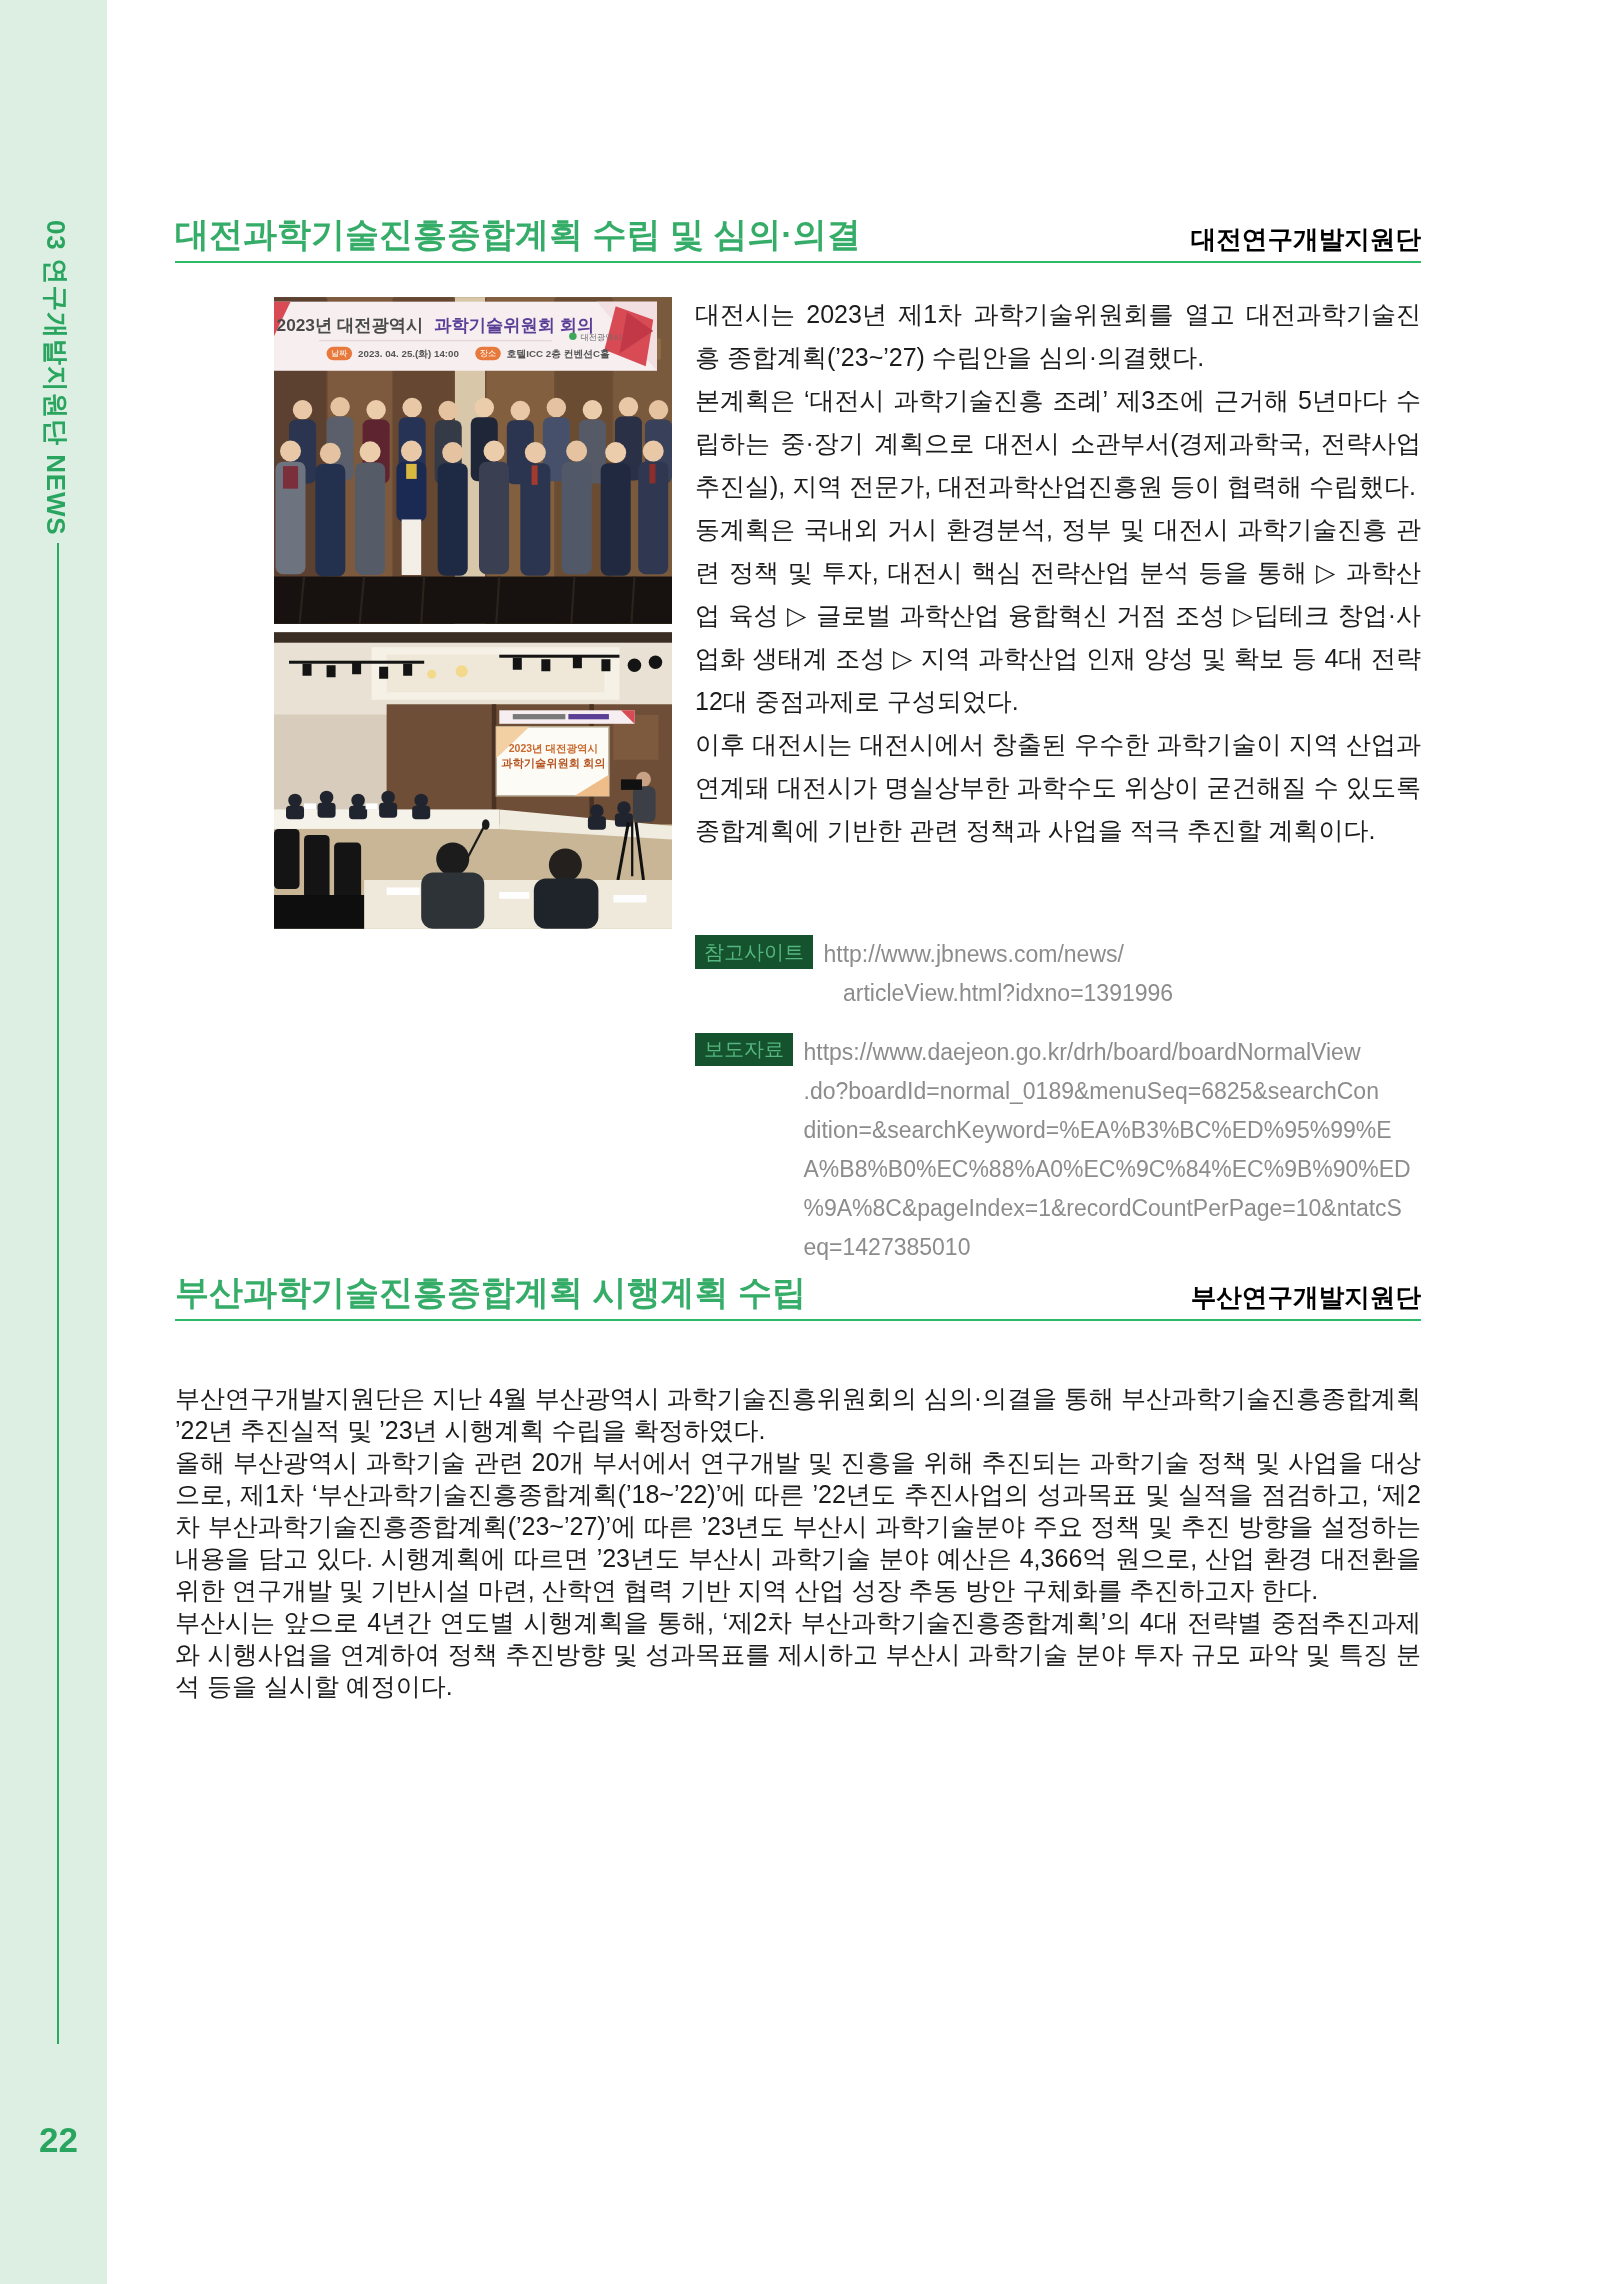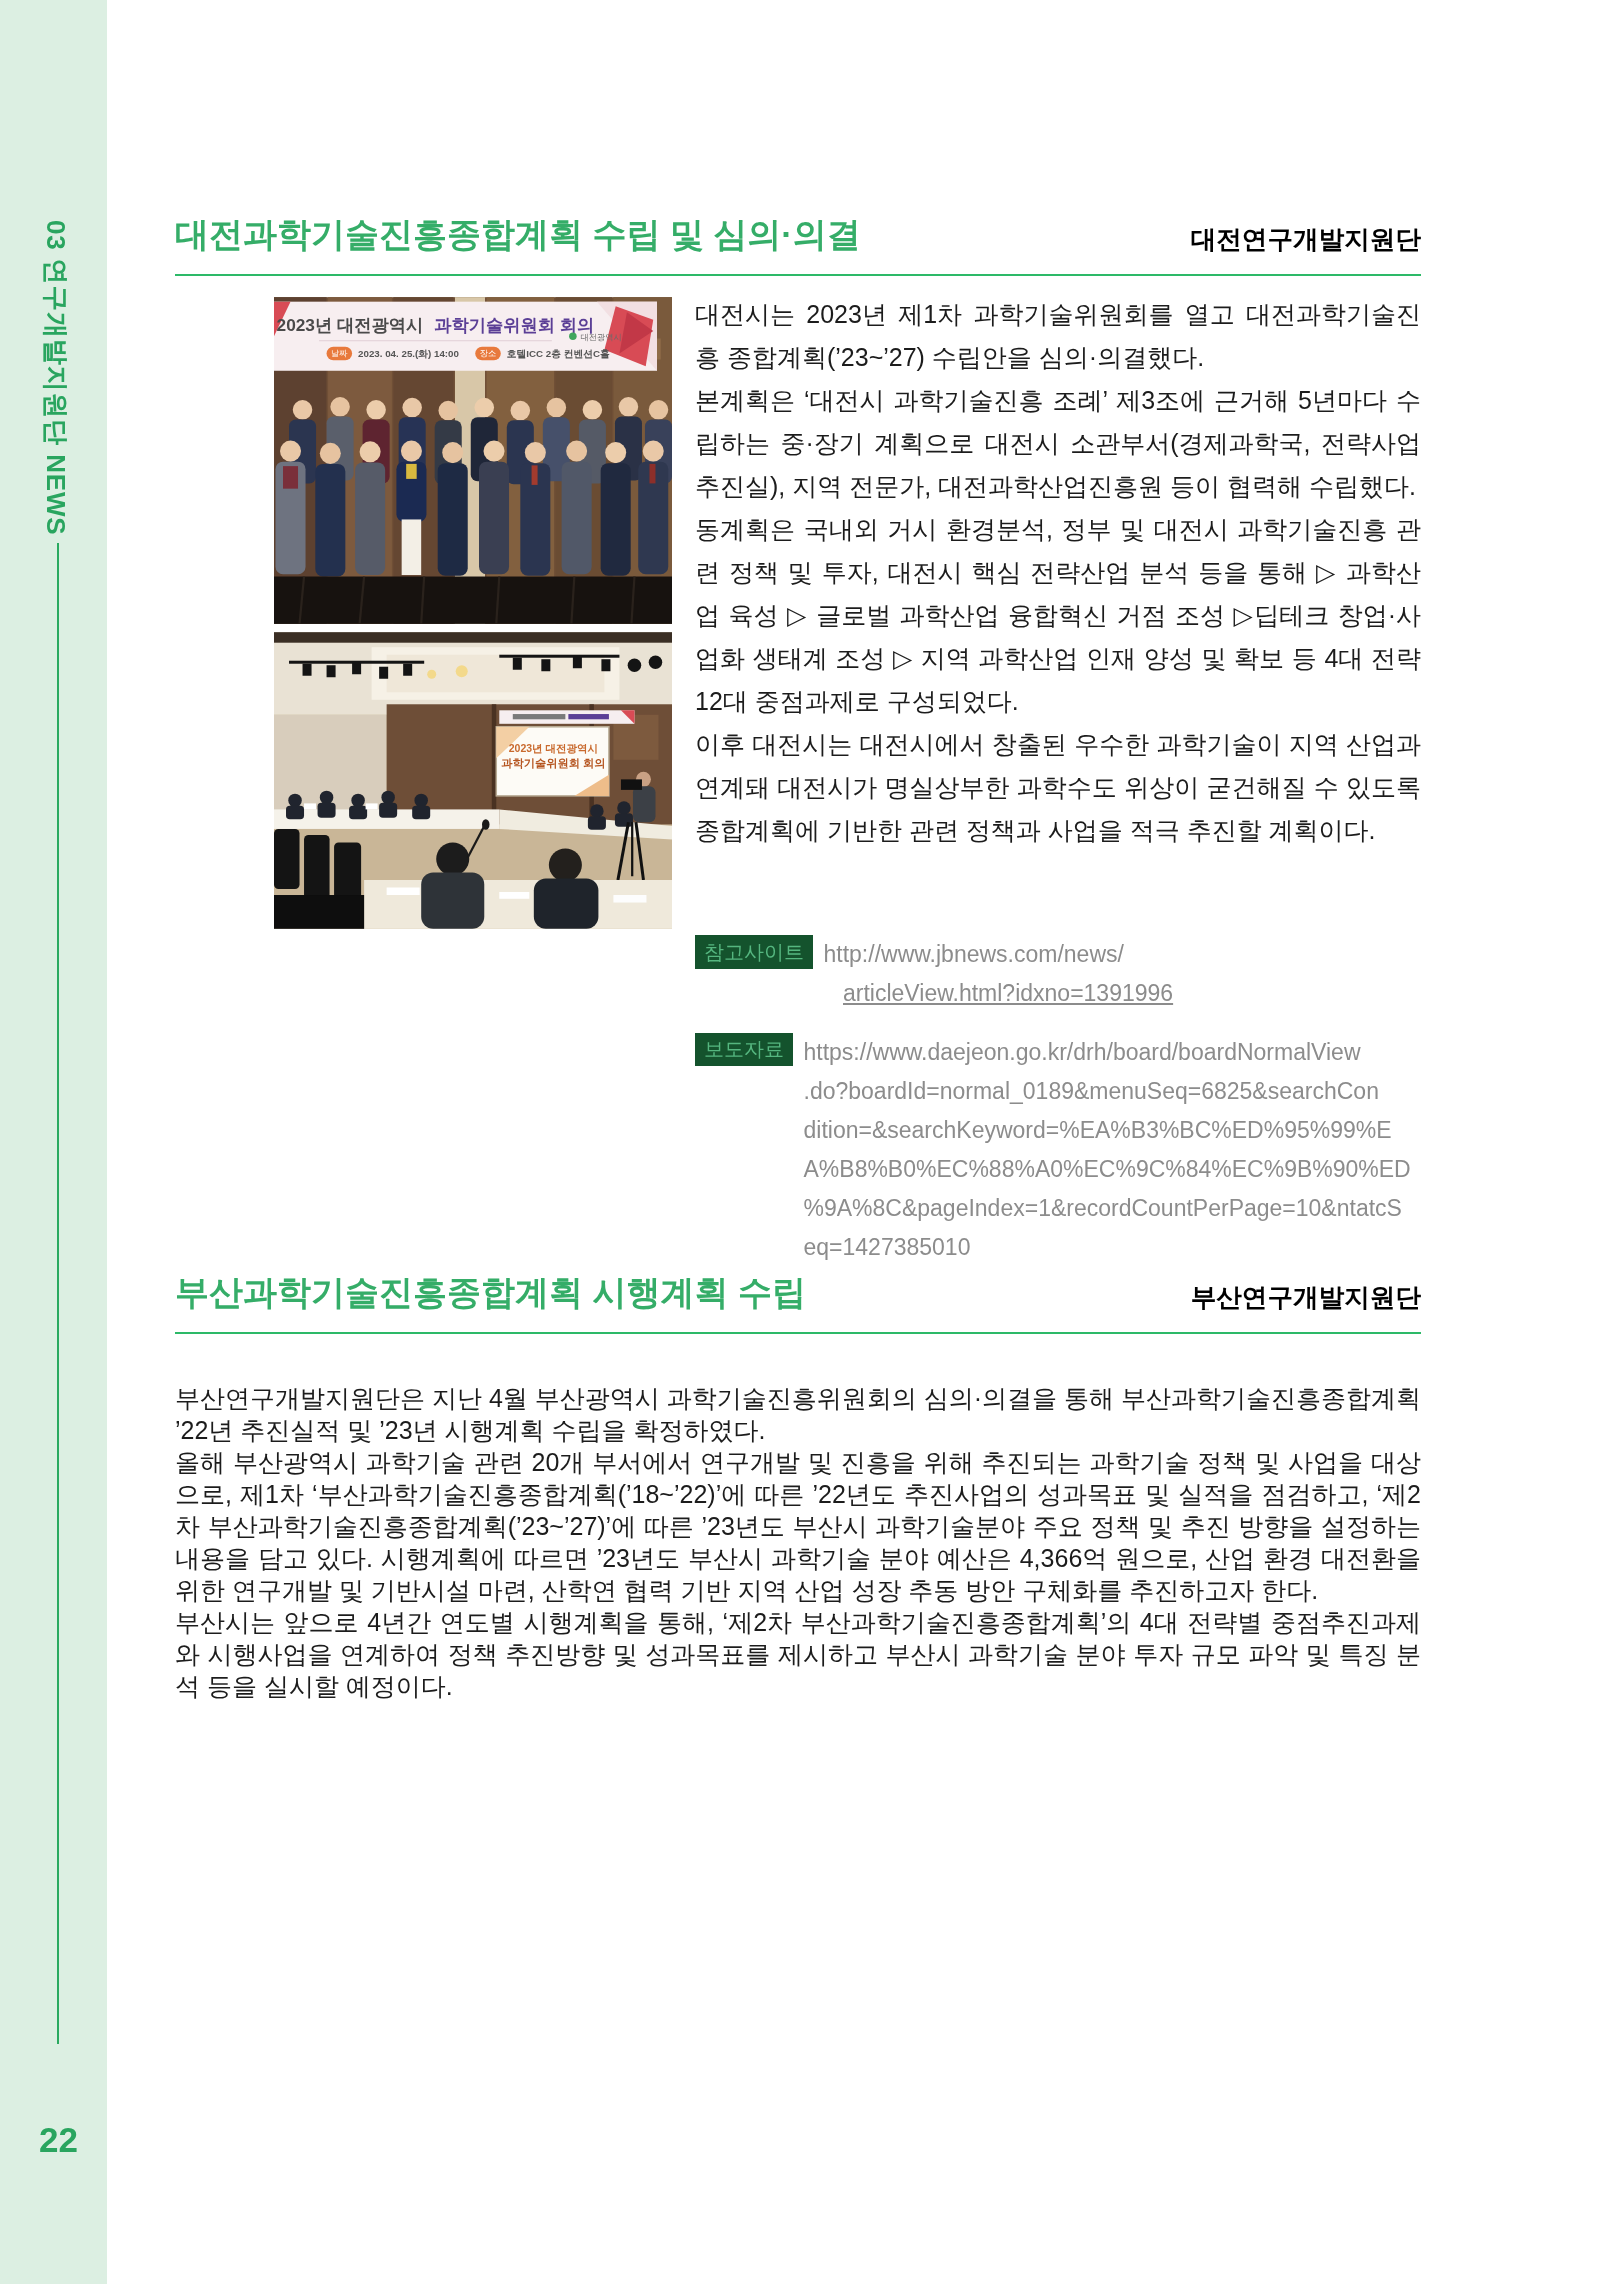--- a/index.html
+++ b/index.html
@@ -18,21 +18,21 @@
     white-space:nowrap;
     font-size:26px;font-weight:700;color:#29a55f;letter-spacing:0.8px;
   }
   .sidebar-vline{position:absolute;left:57px;top:543px;width:2.3px;height:1501px;background:#2aaa60;}
   .page-number{position:absolute;left:39px;top:2120px;font-size:35px;font-weight:700;color:#29a55f;}
 
   
   .sec-header{
     position:absolute;width:1246px;left:175px;
     display:flex;justify-content:space-between;align-items:flex-end;
-    border-bottom:2.3px solid #2db968;padding-bottom:21px;
+    border-bottom:2.3px solid #2db968;padding-bottom:8px;
   }
   .sec-title{font-size:34px;font-weight:700;color:#35ad68;line-height:1.05;}
   .sec-org{font-size:25.6px;font-weight:700;color:#000000;line-height:1.1;}
 
   
   .s1-photos{position:absolute;left:274px;top:297px;width:333px;}
   .s1-photos svg{display:block;}
   .photo-gap{height:7.5px;}
   .s1-text{position:absolute;left:695px;top:293px;width:726px;}
   .s1-text p,.s2-text p{
@@ -42,21 +42,21 @@
   .s2-text p{line-height:32px;}
 
   .s1-links{position:absolute;left:695px;top:935px;width:726px;}
   .link-row{display:flex;align-items:flex-start;margin-bottom:19.5px;}
   .link-label{
     flex:0 0 auto;background:#14532d;color:#55b67f;
     font-size:20px;font-weight:400;padding:3.8px 9px;margin-right:10.5px;
     line-height:1.3;white-space:nowrap;
   }
   .link-lines{font-size:23px;line-height:39px;color:#8c8c8c;word-break:break-all;}
-  .indent1{padding-left:19.5px;text-decoration:underline;}
+  .indent1{padding-left:19.5px;}
 
   
   .s2-text{position:absolute;left:175px;top:1382px;width:1246px;}
 </style>
 </head>
 <body>
 
 <div class="page">
 
   <div class="sidebar">

